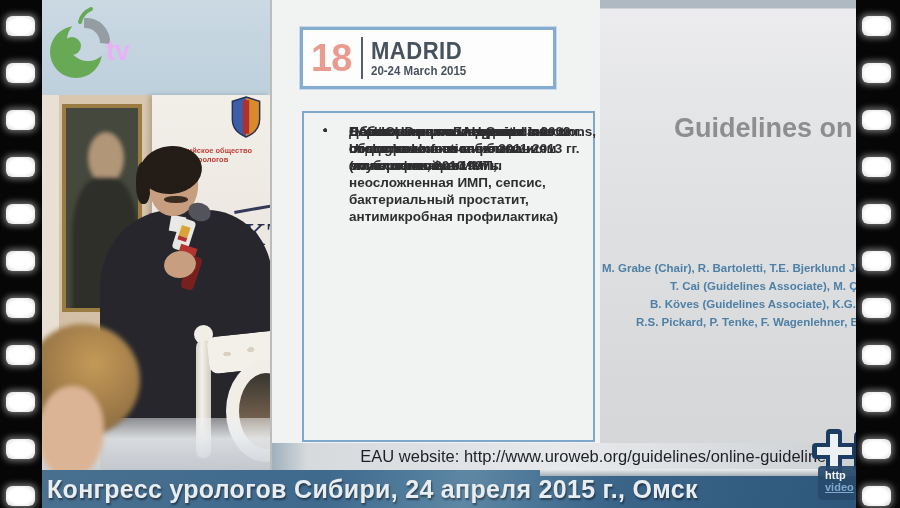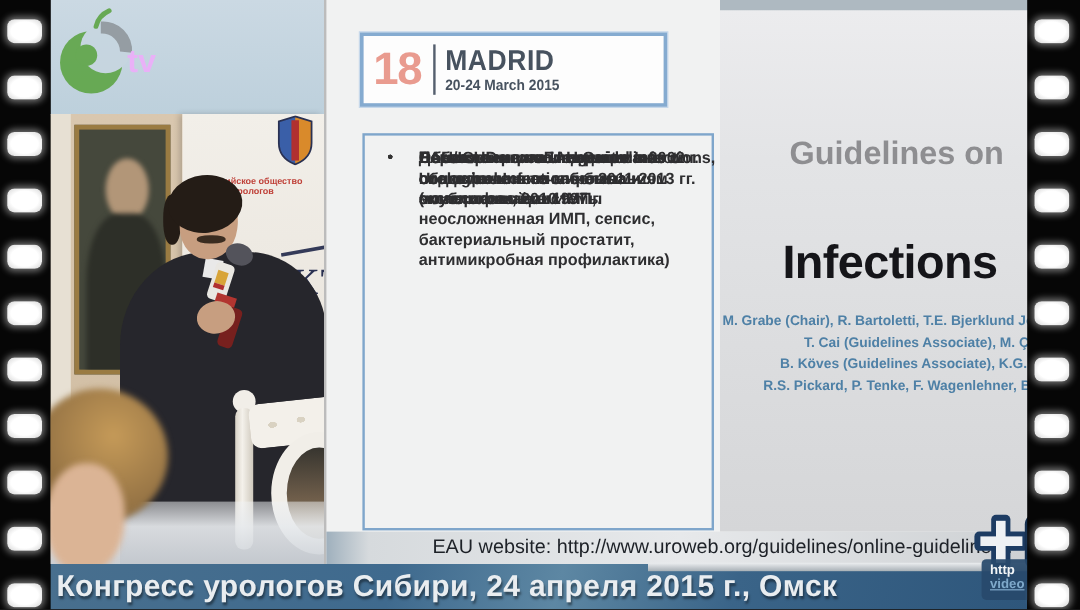--- a/index.html
+++ b/index.html
@@ -70,21 +70,21 @@
   .eau-name{font-size:38px;font-weight:900;color:#d4382a;letter-spacing:-1px;}
   .eau-year{font-size:38px;font-weight:900;color:#e99b8f;letter-spacing:-1px;}
   .eau-div{width:2px;height:42px;background:#555f6e;margin:0 8px 0 10px;}
   .eau-right{display:flex;flex-direction:column;transform:scaleX(.92);transform-origin:left;}
   .eau-city{font-size:24px;font-weight:bold;color:#47525f;letter-spacing:.5px;line-height:26px;}
   .eau-dates{font-size:12.5px;font-weight:bold;color:#47525f;}
   #bullets-box{left:30px;top:111px;width:293px;height:331px;border:2px solid #7fa6cb;padding:10px 4px 0 0;}
   .bullet-item{position:relative;margin-bottom:12px;padding-left:45px;}
   .bullet-item::before{content:"•";position:absolute;left:19px;top:0;color:#333;font-size:13px;}
   .bullet-text{position:static;display:block;font-size:13.5px;font-weight:bold;color:#2e2e30;line-height:17px;width:248px;}
-  .cover-pre{left:386px;top:113px;font-size:27px;font-weight:bold;color:#8e8e91;white-space:nowrap;}
+  .cover-pre{left:402px;top:113px;font-size:27px;font-weight:bold;color:#8e8e91;white-space:nowrap;}
   .cover-t1{left:374px;top:152px;font-size:39px;font-weight:800;color:#151519;white-space:nowrap;letter-spacing:-.5px;}
   .cover-t2{left:380px;top:198px;font-size:39px;font-weight:800;color:#151519;white-space:nowrap;letter-spacing:-.5px;}
   .author-line{font-size:11.5px;font-weight:bold;color:#4e80a6;white-space:nowrap;}
   #author-0{left:330px;top:262px;}
   #author-1{left:398px;top:280px;}
   #author-2{left:378px;top:298px;}
   #author-3{left:364px;top:316px;}
   #slide-footer{left:0;top:443px;width:590px;height:27px;
       background:linear-gradient(90deg,#9fb0bd 0,#d6dadd 6%,#e7e9eb 50%,#cdd0d3 100%);
       display:flex;align-items:center;justify-content:center;padding-left:70px;}
@@ -189,21 +189,20 @@
           <span class="bullet-text">EAU/ICUD книга Urogenital Infections, подготовленная мировыми экспертами,  2010 г.</span>
         </div>
       <div class="bullet-item">
           <span class="bullet-text">Некоторые главы переписаны и обновлены в течение 2011-2013 гг. (классификация ИМП, неосложненная ИМП, сепсис, бактериальный простатит, антимикробная профилактика)</span>
         </div>
       <div class="bullet-item">
           <span class="bullet-text">Добавлены рекомендации по специфическим заболеваниям мочеполовой системы</span>
         </div>
     </div>
     <div class="cover-pre">Guidelines on</div>
-    <div class="cover-t2">Infections</div>
     <div id="author-0" class="author-line">M. Grabe (Chair), R. Bartoletti, T.E. Bjerklund Johansen,</div>
     <div id="author-1" class="author-line">T. Cai (Guidelines Associate), M. Çek,</div>
     <div id="author-2" class="author-line">B. Köves (Guidelines Associate), K.G. Naber,</div>
     <div id="author-3" class="author-line">R.S. Pickard, P. Tenke, F. Wagenlehner, B. Wullt</div>
     <div id="slide-footer">
       <span id="website-text">EAU website: http://www.uroweb.org/guidelines/online-guidelines/.</span>
     </div>
   </div>
 
   <div id="tv-logo">

